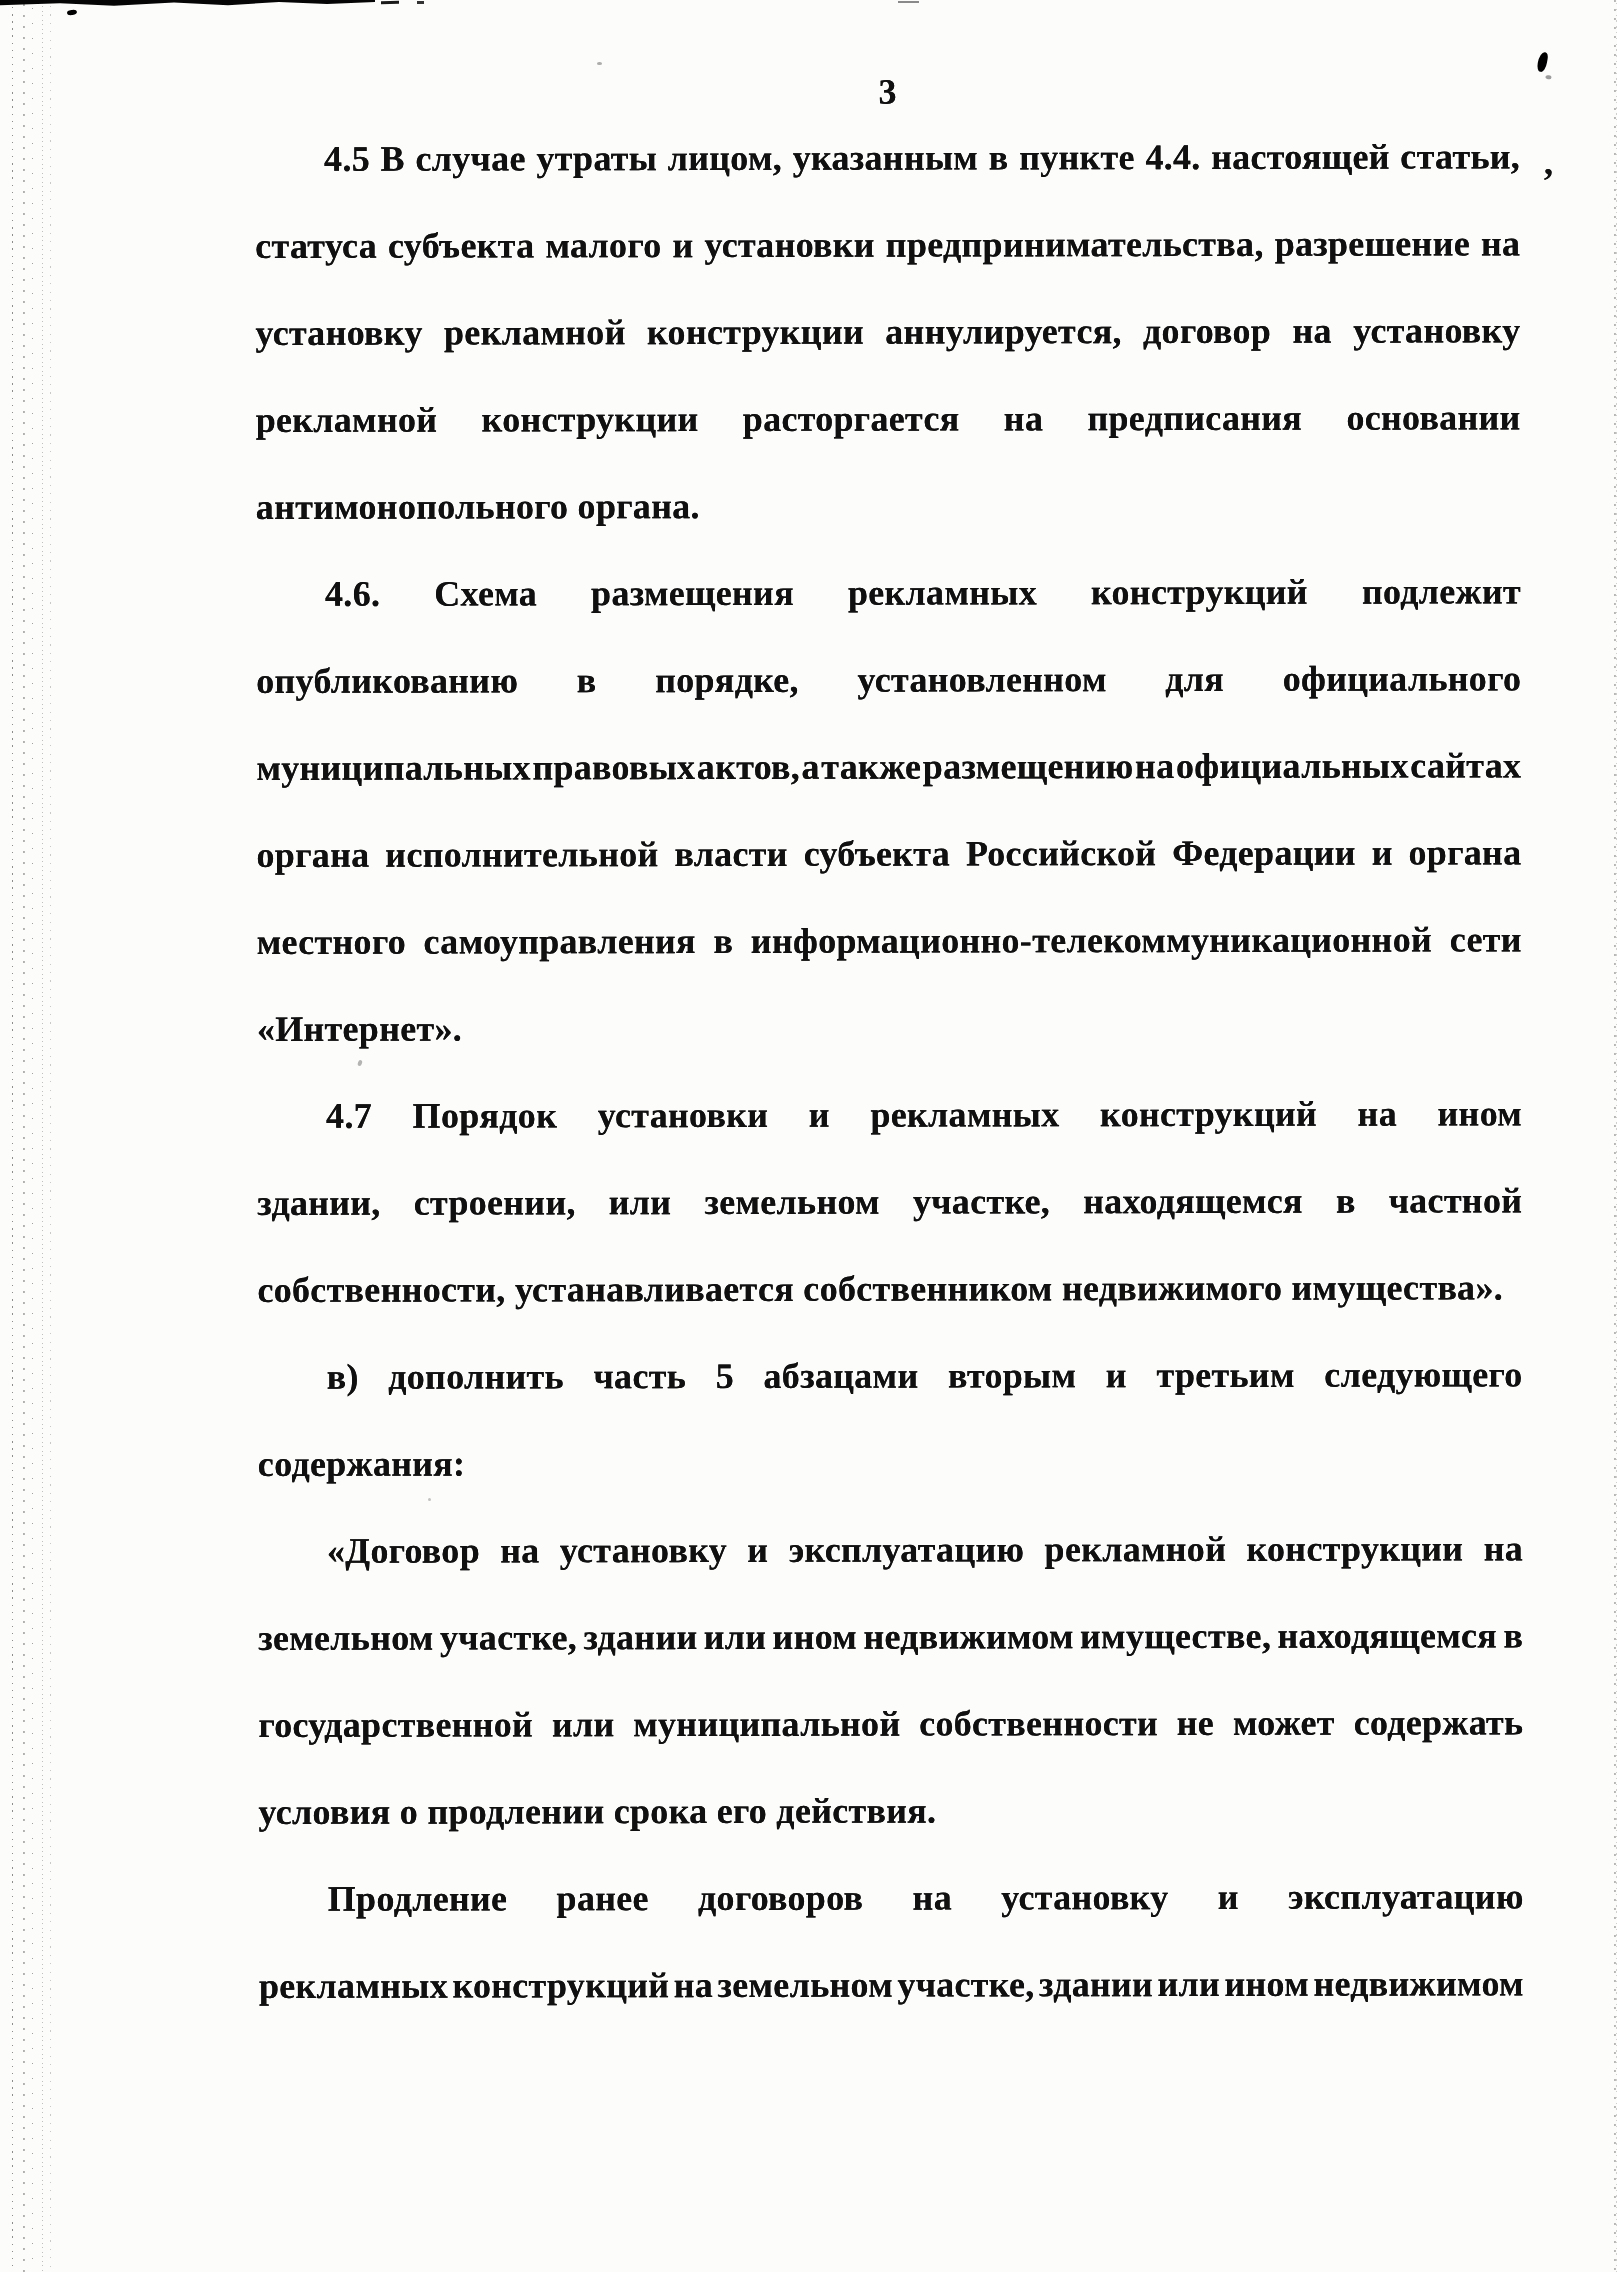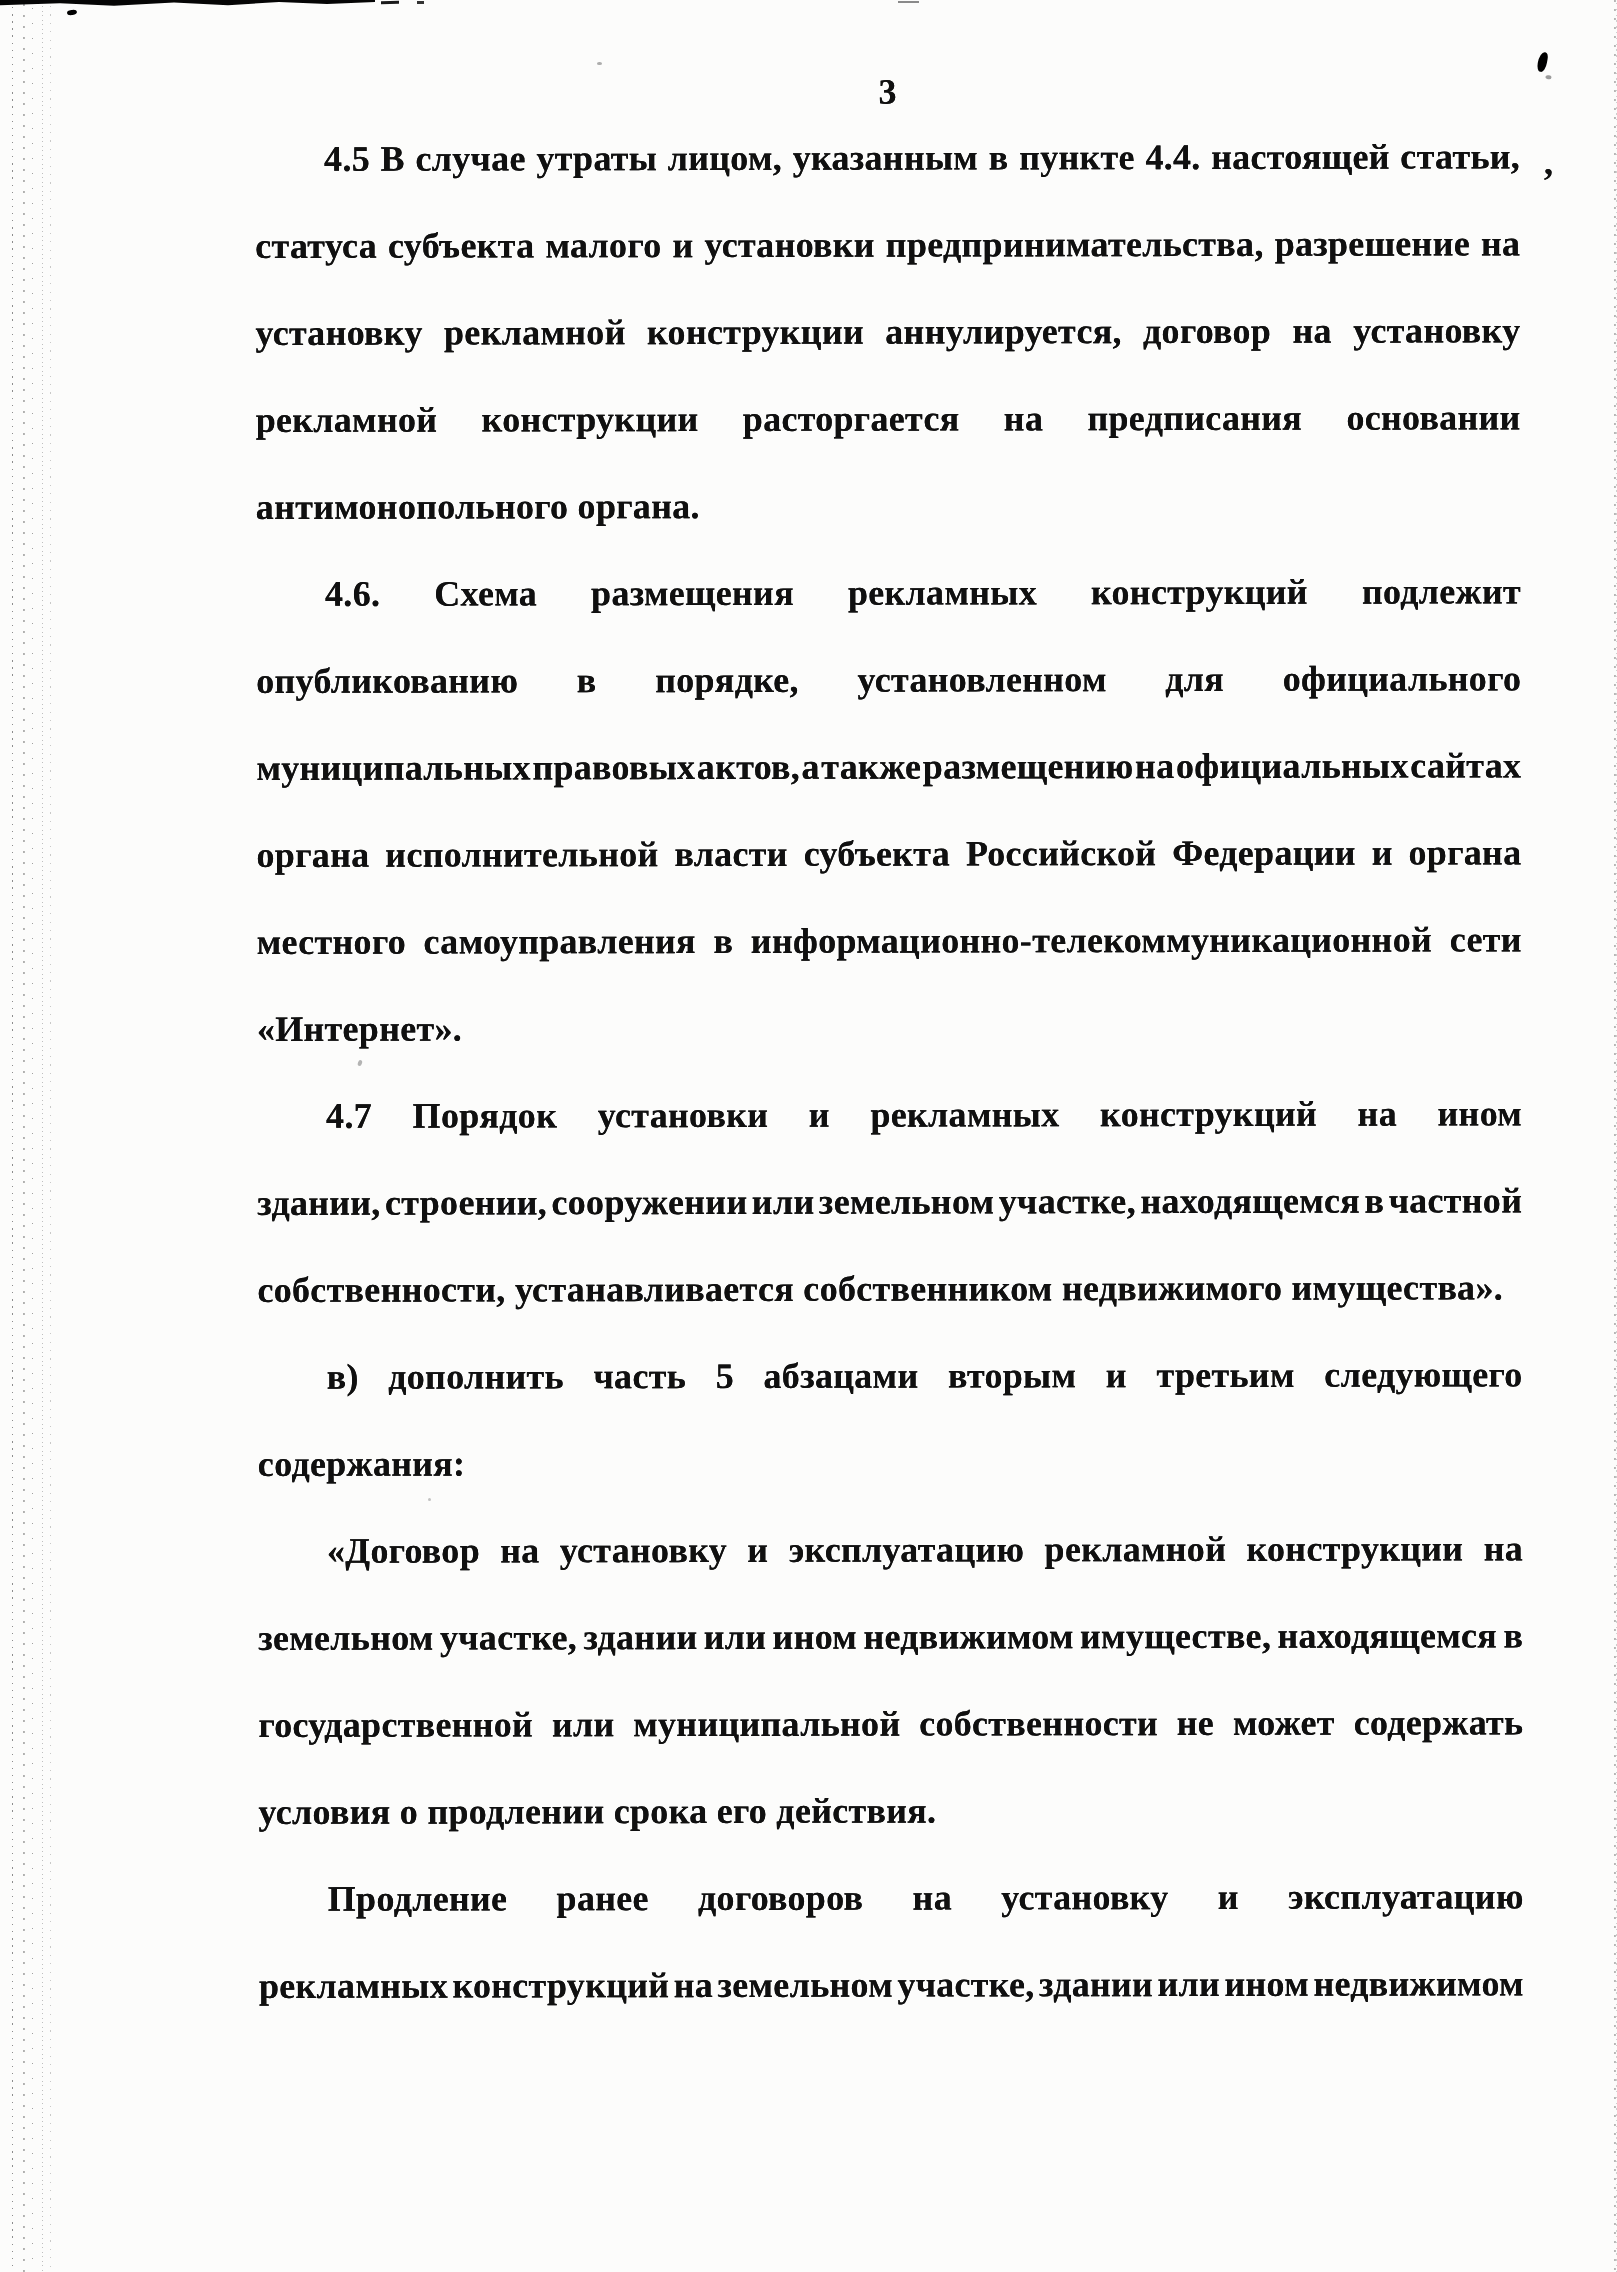--- a/index.html
+++ b/index.html
@@ -215,21 +215,20 @@
         <span>установки</span>
         <span>и</span>
         <span>рекламных</span>
         <span>конструкций</span>
         <span>на</span>
         <span>ином</span>
       </div>
       <div class="line justify">
         <span>здании,</span>
         <span>строении,</span>
-        <span>сооружении</span>
         <span>или</span>
         <span>земельном</span>
         <span>участке,</span>
         <span>находящемся</span>
         <span>в</span>
         <span>частной</span>
       </div>
       <div class="line">собственности, устанавливается собственником недвижимого имущества».</div>
       <div class="line justify indent">
         <span>в)</span>

